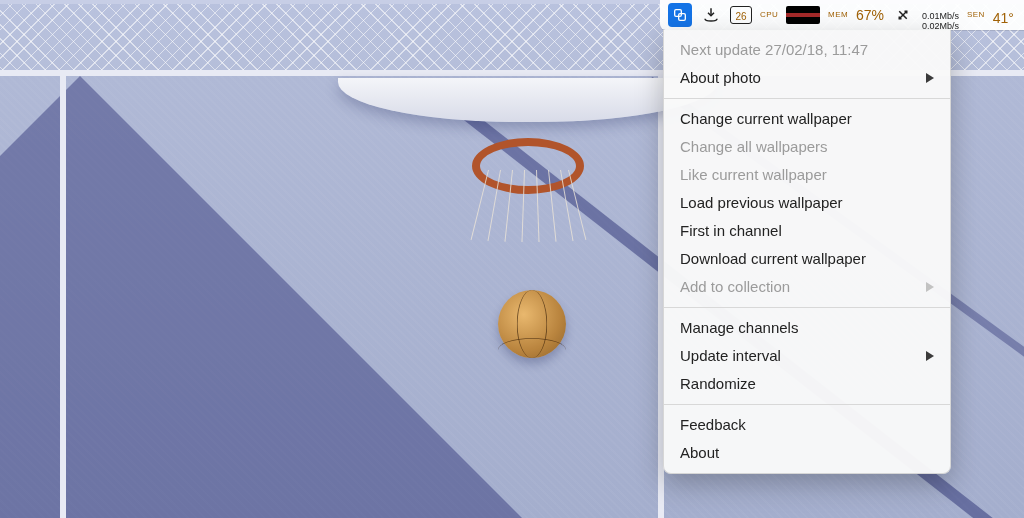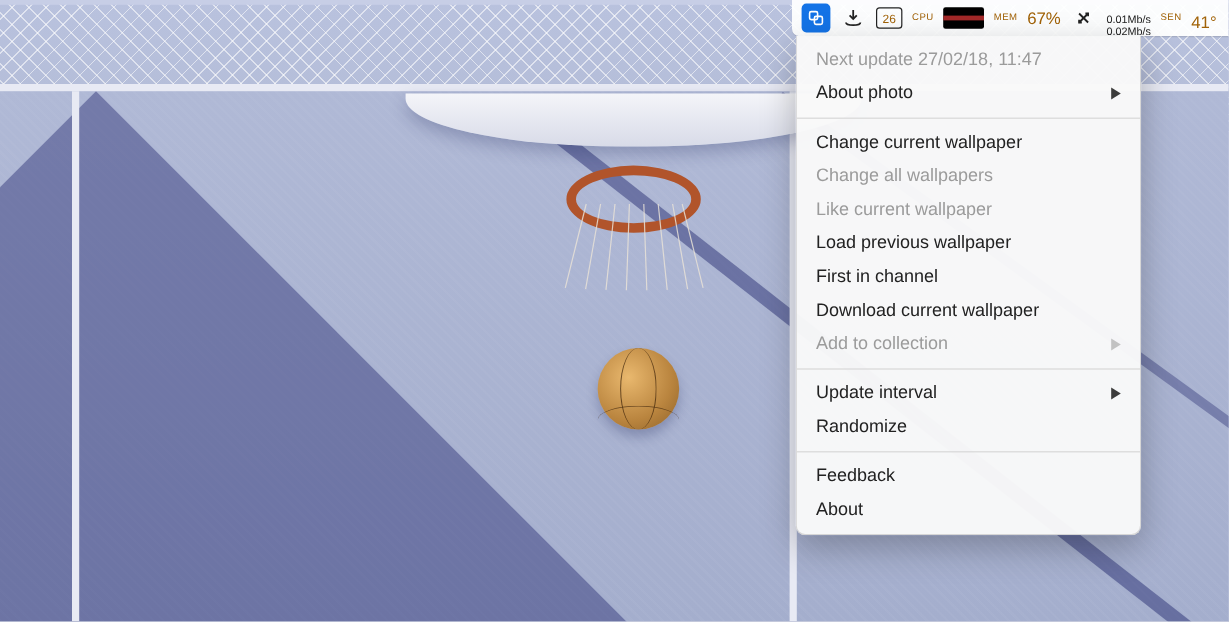--- a/index.html
+++ b/index.html
@@ -233,20 +233,23 @@
       <span>Download current wallpaper</span>
     </div>
     <div class="item disabled">
       <span>Add to collection</span>
       <span class="chev disabled"></span>
     </div>
 
     <div class="sep"></div>
 
     <div class="item">
+      <span>Manage channels</span>
+    </div>
+    <div class="item">
       <span>Update interval</span>
       <span class="chev"></span>
     </div>
     <div class="item">
       <span>Randomize</span>
     </div>
 
     <div class="sep"></div>
 
     <div class="item">

